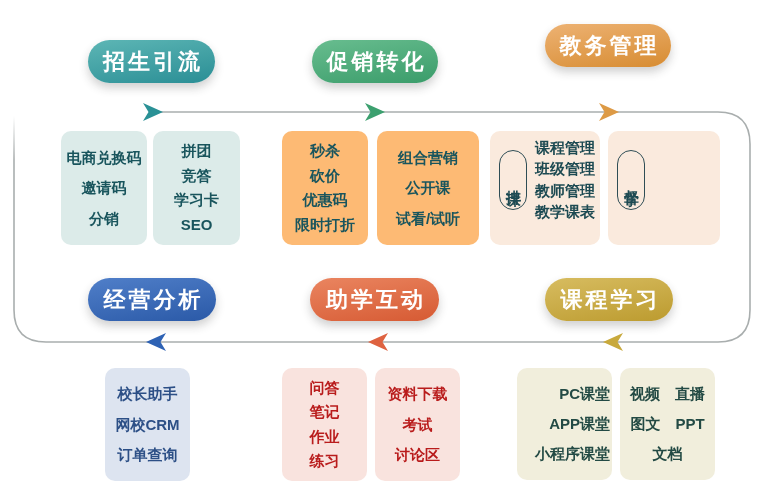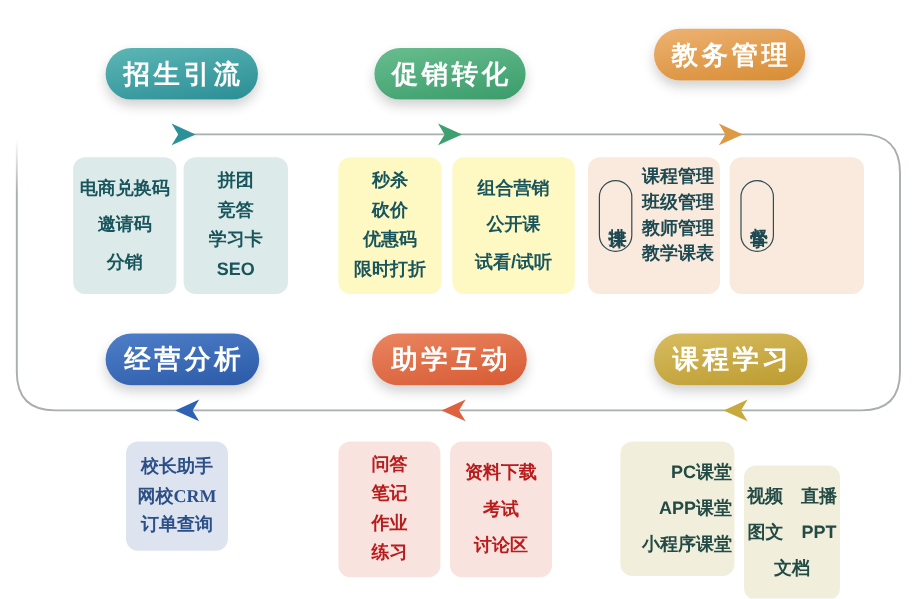--- a/index.html
+++ b/index.html
@@ -36,37 +36,37 @@
   .hcard .col{flex:1;display:flex;flex-direction:column;justify-content:space-evenly;align-items:center;height:100%;}
   .vtag{
     width:26px;height:58px;border-radius:14px;flex:none;
     display:flex;align-items:center;justify-content:center;
     writing-mode:vertical-rl;text-orientation:upright;
     font-size:15px;font-weight:bold;letter-spacing:2px;
     border:1.5px solid #2e4d55;margin-right:7px;
   }
   
   .t1{background:#dcebe9;color:#19555d;}
-  .t2{background:#fef9c3;color:#19555d;}
+  .t2{background:#fdba74;color:#19555d;}
   .t3{background:#faeadd;color:#1d4a52;}
   .t4{background:#dde4f0;color:#2c4f86;}
   .t5{background:#f9e3de;color:#b91c1c;}
   .t6{background:#f1eedc;color:#234a44;}
 
   .c1{left:61px;top:131px;width:86px;height:114px;}
   .c2{left:153px;top:131px;width:87px;height:114px;}
   .c3{left:282px;top:131px;width:86px;height:114px;}
   .c4{left:377px;top:131px;width:102px;height:114px;}
   .c5{left:490px;top:131px;width:110px;height:114px;}
   .c6{left:608px;top:131px;width:112px;height:114px;}
-  .c7{left:105px;top:368px;width:85px;height:91px;font-family:Liberation Serif, serif;}
+  .c7{left:105px;top:368px;width:85px;height:113px;}
   .c8{left:282px;top:368px;width:85px;height:113px;}
   .c9{left:375px;top:368px;width:85px;height:113px;}
   .c10{left:517px;top:368px;width:95px;height:112px;align-items:flex-end;}
-  .c11{left:620px;top:388px;width:80px;height:112px;}
+  .c11{left:620px;top:368px;width:95px;height:112px;}
 
   .a1{fill:#2a9196;} .a2{fill:#3ca06f;} .a3{fill:#dd9a45;}
   .a4{fill:#2e62b4;} .a5{fill:#de6240;} .a6{fill:#c8a93c;}
 </style>
 </head>
 <body>
 
 <div id="canvas">
 
   <svg id="flow-svg" width="766" height="499" viewBox="0 0 766 499">

